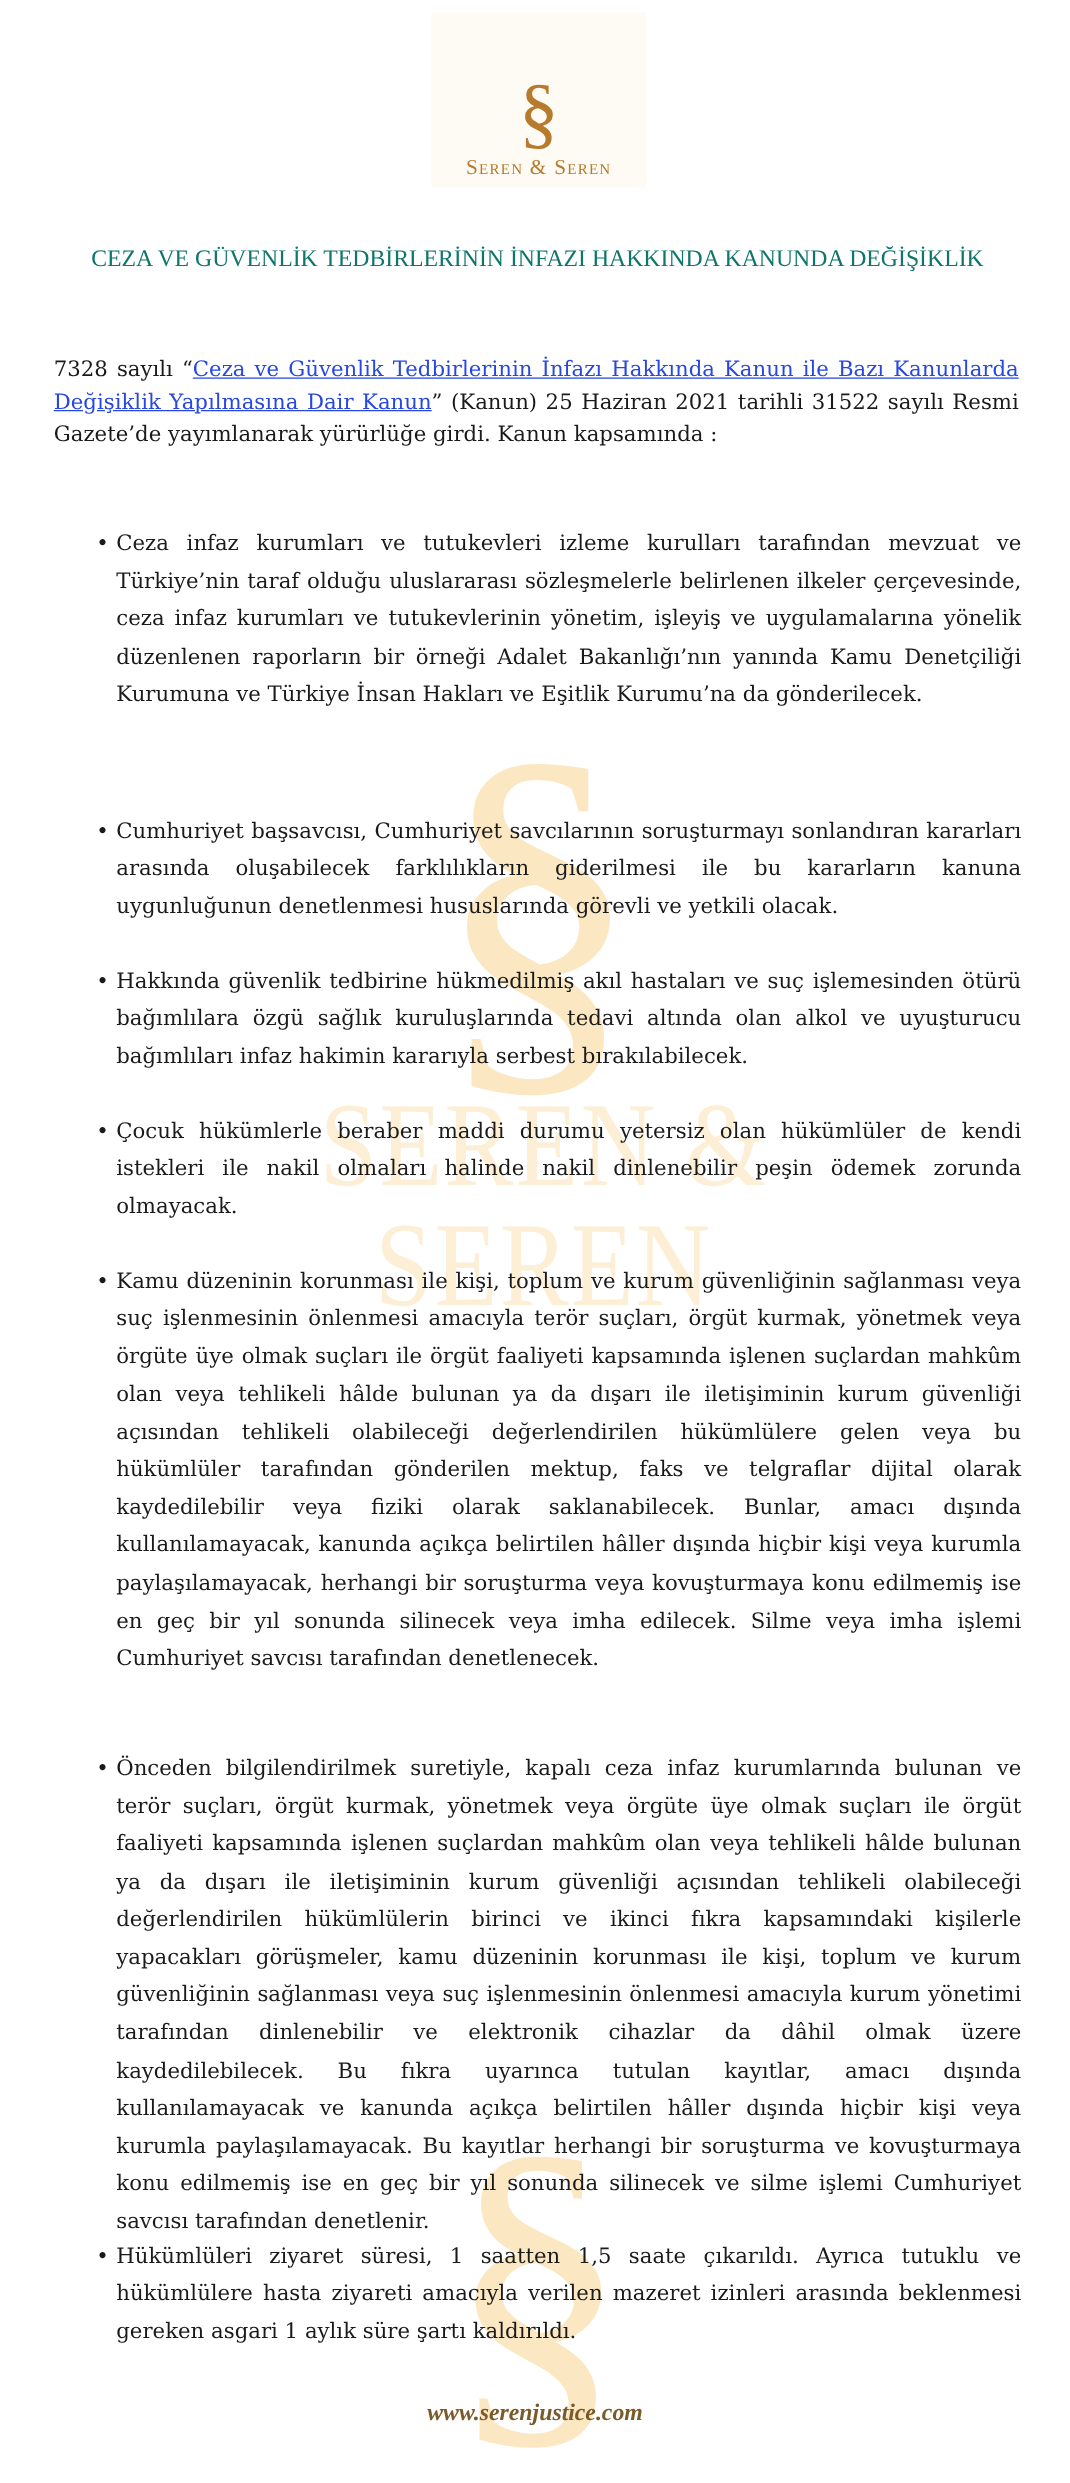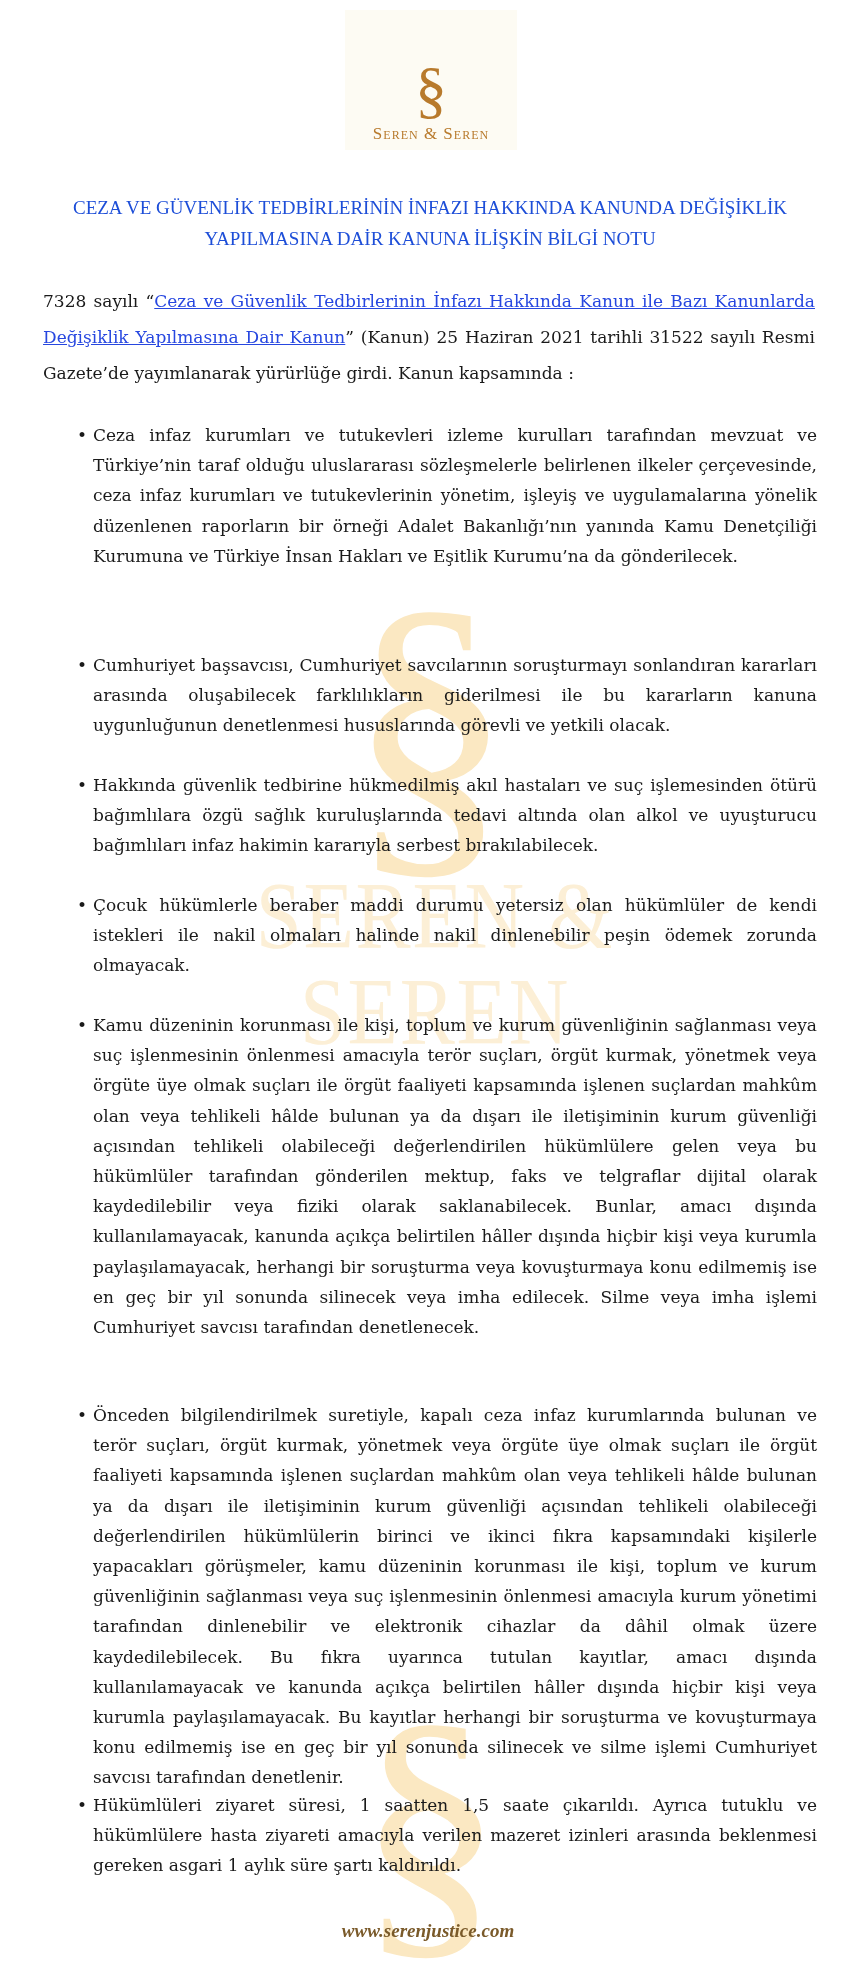--- a/index.html
+++ b/index.html
@@ -44,27 +44,27 @@
     .logo-name {
       position: absolute; left: 0; right: 0; top: 114px;
       font-family: "Liberation Serif", "DejaVu Serif", serif;
       font-size: 17px; letter-spacing: 1px; color: #b87a2c; font-variant: small-caps;
     }
 
     
     .title {
       position: absolute; left: 40px; width: 780px; top: 192px; z-index: 1;
       text-align: center; font-family: "Liberation Serif", "DejaVu Serif", serif;
-      font-size: 19px; line-height: 31px; color: #1d4ed8;
+      font-size: 19px; line-height: 31px; color: #0f766e;
     }
 
     
     .intro {
       position: absolute; left: 43px; width: 772px; top: 283px; z-index: 1;
-      font-size: 17px; line-height: 36px; text-align: justify;
+      font-size: 17px; line-height: 26px; text-align: justify;
     }
     .intro a { color: #2747e0; text-decoration: underline; }
 
     
     .bullets { position: absolute; left: 0; top: 0; width: 856px; z-index: 1; }
     .bullet {
       position: absolute; left: 77px; width: 740px;
       font-size: 17px; line-height: 30.2px;
     }
     .bullet .dot {
@@ -88,21 +88,20 @@
   <div class="wm wm-text">SEREN &amp; SEREN</div>
   <div class="wm wm-glyph wm-s2">§</div>
 
   <div class="logo">
     <div class="logo-mark">§</div>
     <div class="logo-name">Seren &amp; Seren</div>
   </div>
 
   <div class="title">
     <div>CEZA VE GÜVENLİK TEDBİRLERİNİN İNFAZI HAKKINDA KANUNDA DEĞİŞİKLİK</div>
-    <div>YAPILMASINA DAİR KANUNA İLİŞKİN BİLGİ NOTU</div>
   </div>
 
   <div class="intro">
     <span>7328 sayılı “</span><a href="#">Ceza ve Güvenlik Tedbirlerinin İnfazı Hakkında Kanun ile Bazı Kanunlarda Değişiklik Yapılmasına Dair Kanun</a><span>” (Kanun) 25 Haziran 2021 tarihli 31522 sayılı Resmi Gazete’de yayımlanarak yürürlüğe girdi. Kanun kapsamında :</span>
   </div>
 
   <div class="bullets">
     <div class="bullet" style="top:420px;">
       <span class="dot">•</span>
       <span class="txt">Ceza infaz kurumları ve tutukevleri izleme kurulları tarafından mevzuat ve Türkiye’nin taraf olduğu uluslararası sözleşmelerle belirlenen ilkeler çerçevesinde, ceza infaz kurumları ve tutukevlerinin yönetim, işleyiş ve uygulamalarına yönelik düzenlenen raporların bir örneği Adalet Bakanlığı’nın yanında Kamu Denetçiliği Kurumuna ve Türkiye İnsan Hakları ve Eşitlik Kurumu’na da gönderilecek.</span>

